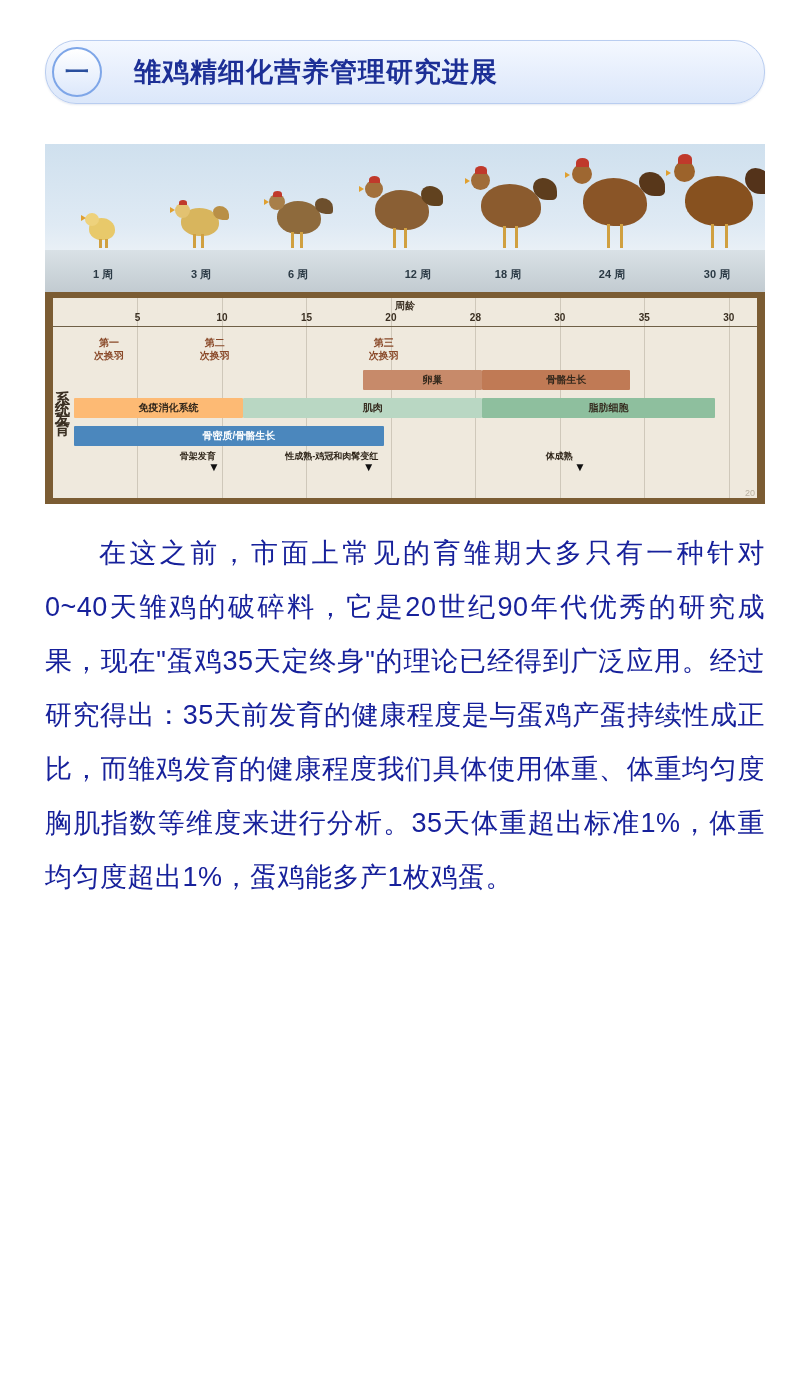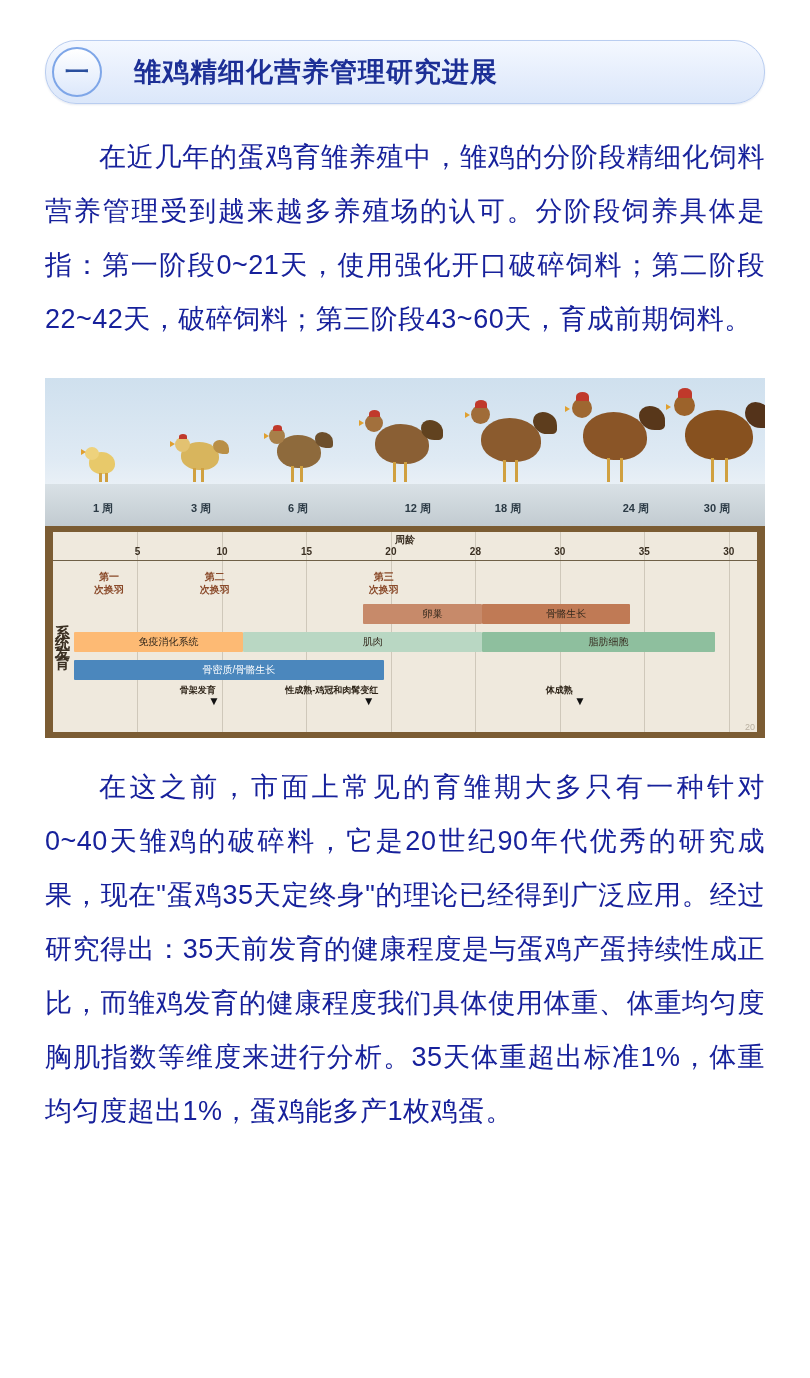--- a/index.html
+++ b/index.html
@@ -67,21 +67,21 @@
     color: #17219b;
     text-indent: 54px;
     letter-spacing: 0.5px;
     text-align: justify;
   }
   .para-1 { margin-top: 26px; }
   .para-2 { margin-top: 22px; }
 
   
   .figure {
-    margin-top: 32px;
+    margin-top: 40px;
     width: 720px;
     height: 360px;
     position: relative;
     overflow: hidden;
   }
 
   
   .photo-strip {
     position: relative;
     height: 148px;
@@ -189,21 +189,21 @@
     text-align: center;
     line-height: 13px;
     font-weight: bold;
   }
   .bar {
     position: absolute;
     height: 20px;
     border-radius: 1px;
     color: #33281c;
     font-size: 10px;
-    font-weight: normal;
+    font-weight: bold;
     display: flex;
     align-items: center;
     justify-content: center;
     box-sizing: border-box;
     padding-left: 20px;
   }
   .sysdev-label {
     position: absolute;
     left: 2px;
     top: 96px;
@@ -239,21 +239,20 @@
 </head>
 <body>
 
 <div class="page">
 
   <div class="header">
     <div class="header-badge">一</div>
     <div class="header-title">雏鸡精细化营养管理研究进展</div>
   </div>
 
-  <div class="para para-1">在近几年的蛋鸡育雏养殖中，雏鸡的分阶段精细化饲料营养管理受到越来越多养殖场的认可。分阶段饲养具体是指：第一阶段0~21天，使用强化开口破碎饲料；第二阶段22~42天，破碎饲料；第三阶段43~60天，育成前期饲料。</div>
 
   <div class="figure">
 
     <div class="photo-strip">
       <div class="ground"></div>
 
       <div class="bird" style="left:38px; width:38px; height:36px;">
         <div class="body" style="left:6px; bottom:8px; width:26px; height:22px; background:#e8c96a;"></div>
         <div class="head" style="left:2px; bottom:22px; width:14px; height:13px; background:#eed27c;"></div>
         <div class="beak" style="left:-2px; bottom:27px;"></div>
@@ -308,21 +307,21 @@
 
       <div class="bird" style="left:524px; width:96px; height:94px;">
         <div class="body" style="left:14px; bottom:22px; width:64px; height:48px; background:#8a5527;"></div>
         <div class="head" style="left:3px; bottom:64px; width:20px; height:20px; background:#9e6731;"></div>
         <div class="comb" style="left:7px; bottom:81px; width:13px; height:9px;"></div>
         <div class="beak" style="left:-4px; bottom:70px;"></div>
         <div class="tail" style="left:70px; bottom:52px; width:26px; height:24px; background:#58371a;"></div>
         <div class="leg" style="left:38px; bottom:0px; height:24px;"></div>
         <div class="leg" style="left:51px; bottom:0px; height:24px;"></div>
       </div>
-      <div class="week-label" style="left:530px; width:74px;text-align:right;">24 周</div>
+      <div class="week-label" style="left:530px; width:74px;">24 周</div>
 
       <div class="bird" style="left:626px; width:100px; height:98px;">
         <div class="body" style="left:14px; bottom:22px; width:68px; height:50px; background:#87511f;"></div>
         <div class="head" style="left:3px; bottom:66px; width:21px; height:21px; background:#9c632b;"></div>
         <div class="comb" style="left:7px; bottom:84px; width:14px; height:10px;"></div>
         <div class="beak" style="left:-5px; bottom:72px;"></div>
         <div class="tail" style="left:74px; bottom:54px; width:26px; height:26px; background:#54331a;"></div>
         <div class="leg" style="left:40px; bottom:0px; height:24px;"></div>
         <div class="leg" style="left:54px; bottom:0px; height:24px;"></div>
       </div>

